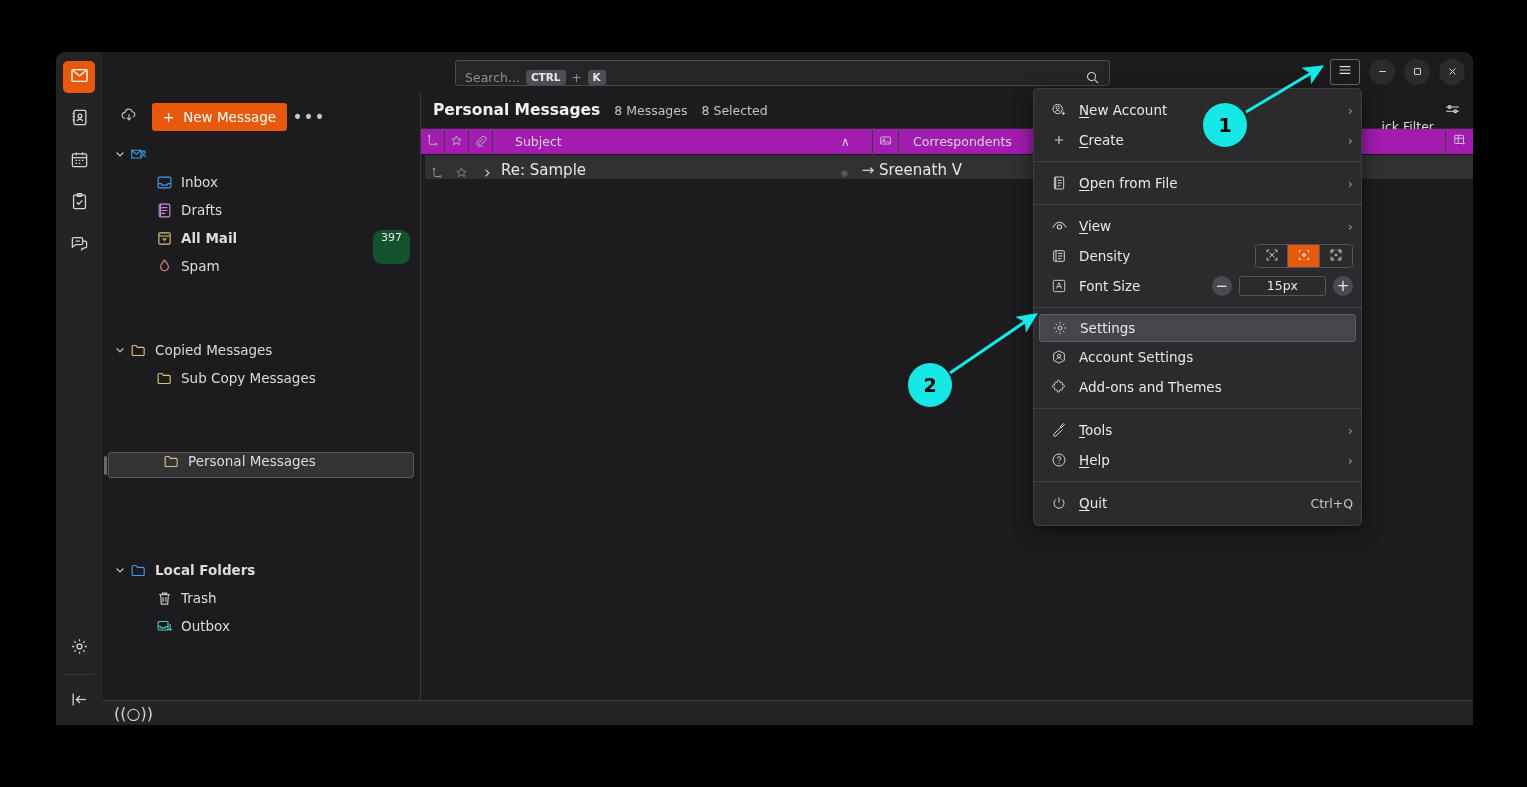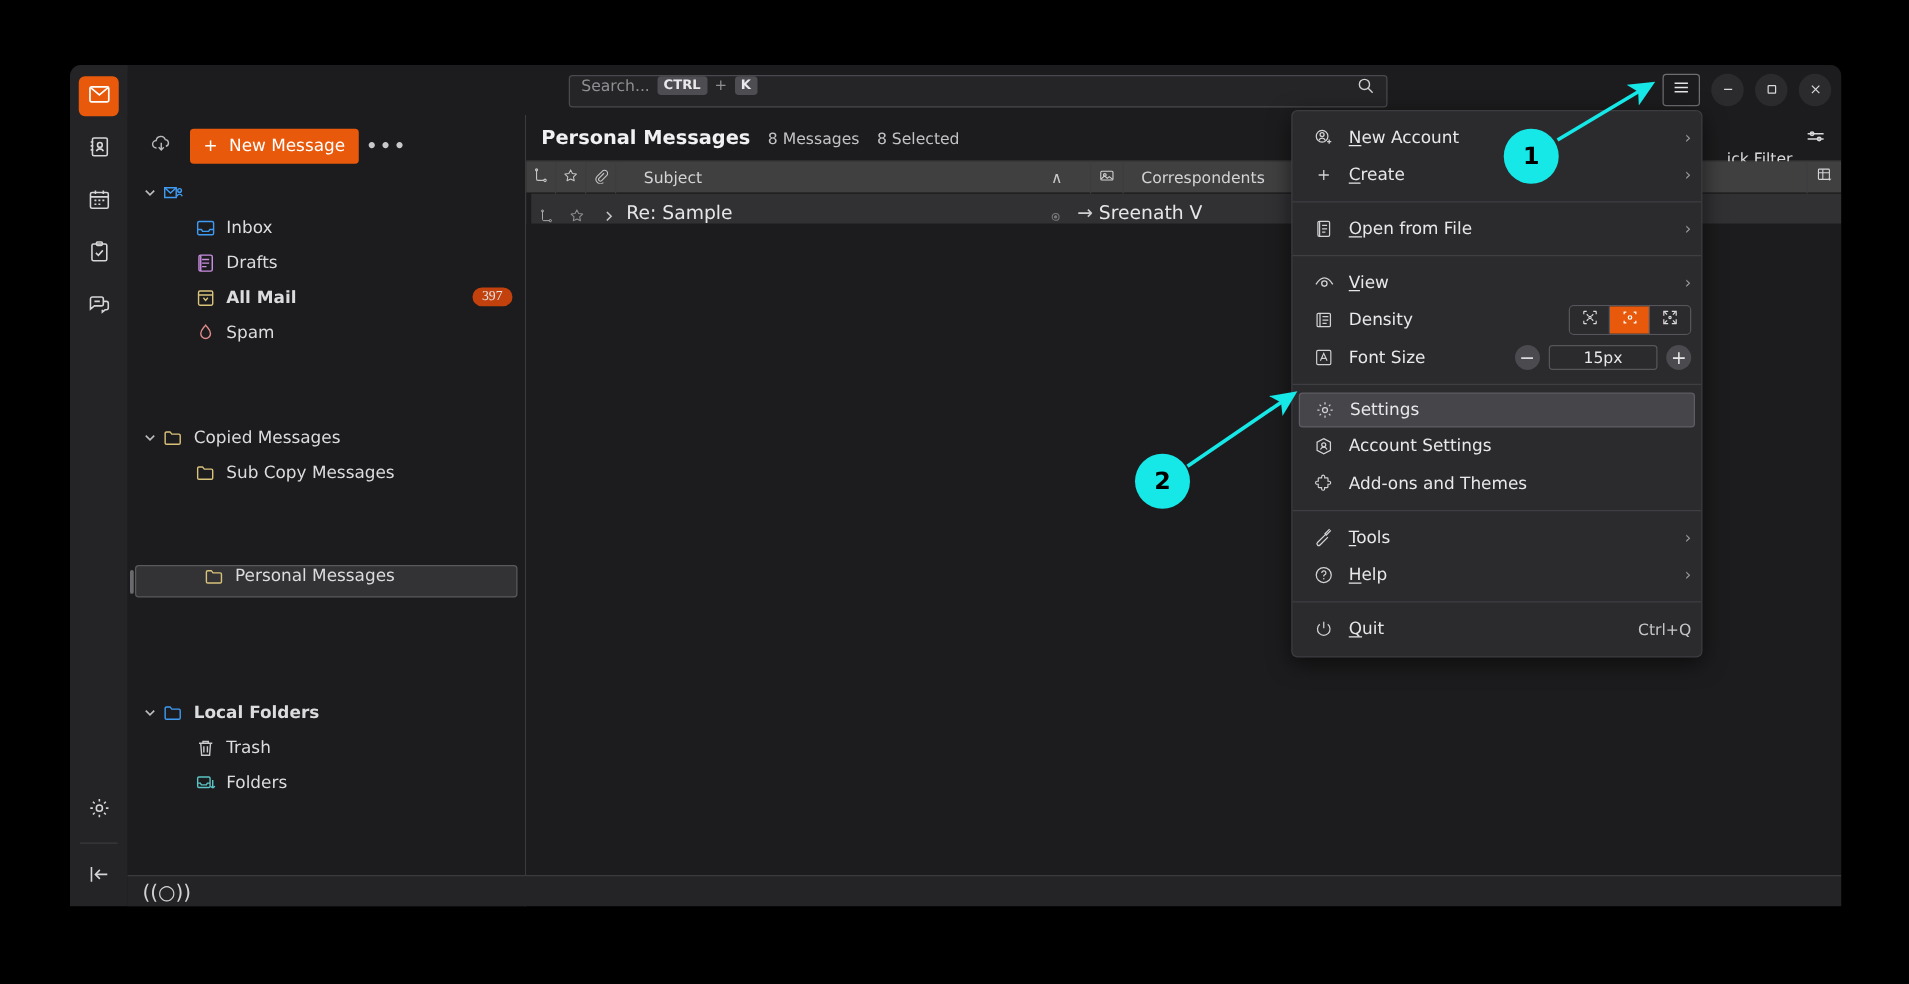--- a/index.html
+++ b/index.html
@@ -59,22 +59,22 @@
     font-size: 17px; line-height: 1; letter-spacing: 1px; }
 
   .tree { padding: 4px 0 0 0; font-size: 13.5px; color: #dcdcde; }
   .tnode { display: flex; align-items: flex-start; height: 28px; padding-right: 10px; position: relative; }
   .twist { width: 16px; height: 16px; margin-left: 10px; display:flex; align-items:center; justify-content:center; color:#bdbdbf; flex:0 0 16px;}
   .twist.hidden { visibility: hidden; }
   .ticon { width: 20px; display: flex; align-items: center; justify-content: center; margin-right: 7px; flex: 0 0 20px; }
   .tlabel { white-space: nowrap; }
   .tnode.bold .tlabel { font-weight: bold; }
   .badge {
-    margin-left: auto; background: #c2410c; color: #e6e6e8;
-    border-radius: 9px; font-size: 11px; padding: 1px 8px 2px; font-family: Liberation Serif, serif;
+    margin-left: auto; background: #14532d; color: #e6e6e8;
+    border-radius: 9px; font-size: 11px; padding: 1px 8px 20px;
   }
   .tnode.selected {
     background: #333336; border: 1px solid #5a5a5e; border-radius: 3px;
     margin: 0 6px 0 6px; height: 26px;
   }
   .tnode.selected::before {
     content: ""; position: absolute; left: -5px; top: 3px; width: 3px; height: 19px;
     background: #6a6a6e; border-radius: 2px;
   }
   .indent-1 { padding-left: 26px; }
@@ -83,21 +83,21 @@
   .main { position: absolute; left: 365px; top: 0; right: 0; bottom: 0; }
 
   .titlebar {
     position: absolute; left: 0; right: 0; top: 0; height: 40px;
     display: flex; align-items: center; justify-content: center;
     background: #1c1c1e;
   }
   .search {
     position: absolute; left: 34px; top: 8px; width: 655px; height: 26px;
     background: #252528; border: 1px solid #4a4a4e; border-radius: 3px;
-    display: flex; align-items: flex-start; padding: 0 9px; gap: 6px;
+    display: flex; align-items: flex-end; padding: 0 9px; gap: 6px;
   }
   .search .ph { color: #8f8f93; font-size: 12.5px; }
   .kbd {
     background: #4d4d52; color: #e9e9ec; border-radius: 3px;
     font-size: 10.5px; font-weight: bold; padding: 1px 5px 2px;
     font-family: "DejaVu Sans", "Liberation Sans", sans-serif;
   }
   .kbd-plus { color: #8f8f93; font-size: 12px; }
   .search .mag { margin-left: auto; color: #cfcfd2; display:flex; }
 
@@ -116,21 +116,21 @@
     background: #1c1c1e; border-bottom: 1px solid #2e2e31;
   }
   .list-title .nm { font-size: 15.5px; font-weight: bold; color: #f1f1f3; }
   .list-title .cnt { font-size: 12.5px; color: #c3c3c6; }
   .qf { margin-left: auto; display: flex; align-items: center; gap: 10px; padding-right: 12px; }
   .qf-label { font-size: 12.5px; color: #d8d8da; margin-top: 32px; }
   .qf-icon { color: #d8d8da; display: flex; }
 
   .cols {
     position: absolute; left: 0; right: 0; top: 77px; height: 26px;
-    background: #404040; display: flex; align-items: center;
+    background: #a21caf; display: flex; align-items: center;
     font-size: 12.5px; color: #d4d4d7; border-bottom: 1px solid #141416;
   }
   .col { display: flex; align-items: center; height: 26px; }
   .col.icn { width: 24px; justify-content: center; border-right: 1px solid #3d3d40; color:#c4c4c7;}
   .col.subject { flex: 0 0 380px; padding-left: 22px; justify-content: flex-start; position: relative; border-right: 1px solid #3d3d40;}
   .col.subject .sortcar { position: absolute; right: 22px; color:#c9c9cc; }
   .col.tagicn { width: 26px; justify-content: center; border-right: 1px solid #3d3d40; }
   .col.corr { padding-left: 14px; flex: 1; }
   .col.gridbtn { width: 28px; justify-content: center; border-left: 1px solid #3d3d40; }
 
@@ -422,21 +422,21 @@
 
         <div class="tnode indent-1">
           <span class="twist hidden"></span>
           <span class="ticon">
             <svg width="17" height="17" viewBox="0 0 24 24" fill="none" stroke="#5bc4c4" stroke-width="1.6">
               <rect x="3" y="5" width="14" height="12" rx="1.5"></rect>
               <path d="M3 12h3l1.2 2h5.6l1.2-2H17"></path>
               <path d="M20 8.5v9M20 17.5l-2.5-2M20 17.5l2.5-2"></path>
             </svg>
           </span>
-          <span class="tlabel">Folders</span>
+          <span class="tlabel">Outbox</span>
         </div>
       </div>
     </div>
 
     <div class="main">
 
       <div class="titlebar">
         <div class="search">
           <span class="ph">Search...</span>
           <span class="kbd">CTRL</span>

